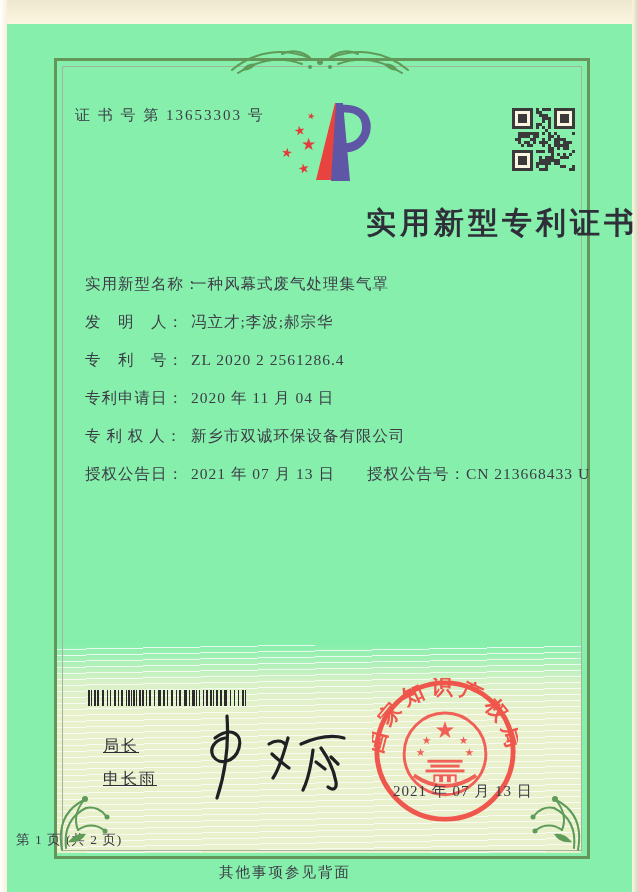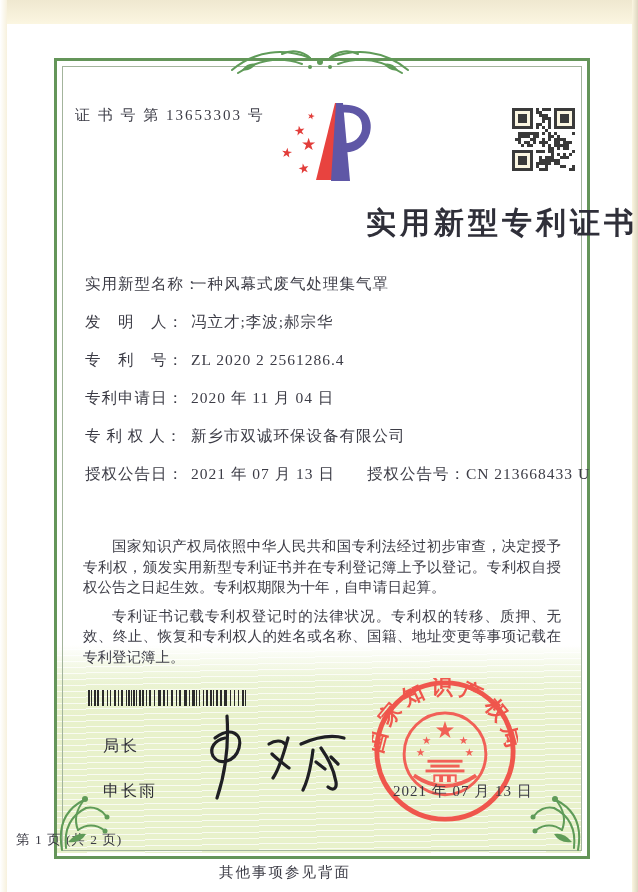--- a/index.html
+++ b/index.html
@@ -1,17 +1,17 @@
 <!DOCTYPE html>
 <html><head>
 <meta charset="utf-8">
 <style>
   html,body{margin:0;padding:0;}
   body{width:638px;height:892px;background:#e9e3d0;font-family:"Liberation Serif","DejaVu Serif",serif;}
-  #paper{position:relative;width:638px;height:892px;background:#ffffff;overflow:hidden;}
+  #paper{position:relative;width:638px;height:892px;background:#86efac;overflow:hidden;}
   .scan-top{position:absolute;top:0;left:0;right:0;height:24px;background:linear-gradient(180deg,#efe8d0,#fbf6e1);}
   .scan-left{position:absolute;top:0;left:0;bottom:0;width:7px;background:linear-gradient(90deg,#ffffff,#f7f1dd);}
   .scan-right{position:absolute;top:0;right:0;bottom:0;width:6px;background:linear-gradient(270deg,#ddd6c0,#fbf6e1);}
 
   .frame-outer{position:absolute;left:54px;top:58px;width:530px;height:795px;border:3px solid #649559;z-index:2;pointer-events:none;}
   .frame-inner{position:absolute;left:5px;top:5px;right:5px;bottom:5px;border:1px solid #a3b49c;}
 
   .band{position:absolute;left:57px;top:645px;width:524px;height:208px;z-index:1;
         background:linear-gradient(180deg,rgba(231,241,203,0) 0%,rgba(231,241,203,.85) 18%,#e8f1cb 34%);}
   .band::after{content:'';position:absolute;inset:0;
@@ -35,21 +35,21 @@
   .grant-label{margin-left:32px;letter-spacing:1px;}
 
   .paras{position:absolute;left:83px;top:536px;width:478px;z-index:2;color:#3c3c46;
          font-size:14.5px;line-height:20.5px;text-align:justify;}
   .paras p{margin:0 0 8px 0;text-indent:2em;}
 
   .barcode{position:absolute;left:88px;top:690px;width:158px;height:16px;z-index:2;}
 
   .signer{position:absolute;left:103px;top:736px;z-index:2;color:#2e2e36;font-size:16px;
           font-family:"Liberation Sans","DejaVu Sans",sans-serif;}
-  .signer div{margin-bottom:24px;letter-spacing:2px;}
+  .signer div{margin-bottom:12px;letter-spacing:2px;text-decoration:underline;}
 
   .signature{position:absolute;left:185px;top:710px;z-index:2;}
 
   .seal{position:absolute;left:372px;top:678px;width:146px;height:146px;z-index:2;opacity:.93;}
   .seal-date{position:absolute;left:393px;top:782px;z-index:3;color:#3a3a44;font-size:15px;letter-spacing:1px;}
 
   .page-note{position:absolute;left:16px;top:831px;width:638px;text-align:left;font-size:13.5px;color:#3c3c46;z-index:2;letter-spacing:1px;}
   .footer-note{position:absolute;left:0;top:863px;width:570px;text-align:center;font-size:14.5px;color:#3c3c46;z-index:2;letter-spacing:2px;}
 
   .ornament-top{position:absolute;left:222px;top:40px;z-index:3;}
@@ -238,24 +238,20 @@
 
   <div class="fields">
     <div class="frow"><span class="flabel">实用新型名称：</span><span class="fvalue">一种风幕式废气处理集气罩</span></div>
     <div class="frow"><span class="flabel">发　明　人：</span><span class="fvalue">冯立才;李波;郝宗华</span></div>
     <div class="frow"><span class="flabel">专　利　号：</span><span class="fvalue">ZL 2020 2 2561286.4</span></div>
     <div class="frow"><span class="flabel">专利申请日：</span><span class="fvalue">2020 年 11 月 04 日</span></div>
     <div class="frow"><span class="flabel">专 利 权 人：</span><span class="fvalue">新乡市双诚环保设备有限公司</span></div>
     <div class="frow"><span class="flabel">授权公告日：</span><span class="fvalue">2021 年 07 月 13 日</span><span class="grant-label">授权公告号：</span><span class="fvalue">CN 213668433 U</span></div>
   </div>
 
-  <div class="paras">
-    <p>国家知识产权局依照中华人民共和国专利法经过初步审查，决定授予专利权，颁发实用新型专利证书并在专利登记簿上予以登记。专利权自授权公告之日起生效。专利权期限为十年，自申请日起算。</p>
-    <p>专利证书记载专利权登记时的法律状况。专利权的转移、质押、无效、终止、恢复和专利权人的姓名或名称、国籍、地址变更等事项记载在专利登记簿上。</p>
-  </div>
 
   <svg class="barcode" id="barcode-svg" width="158" height="16" viewBox="0 0 158 16">
       <rect x="0" y="0" width="2" height="16" fill="#2b2b2b"></rect>
       <rect x="3" y="0" width="1" height="16" fill="#2b2b2b"></rect>
       <rect x="6" y="0" width="2" height="16" fill="#2b2b2b"></rect>
       <rect x="9" y="0" width="2" height="16" fill="#2b2b2b"></rect>
       <rect x="14" y="0" width="2" height="16" fill="#2b2b2b"></rect>
       <rect x="19" y="0" width="1" height="16" fill="#2b2b2b"></rect>
       <rect x="22" y="0" width="1" height="16" fill="#2b2b2b"></rect>
       <rect x="26" y="0" width="2" height="16" fill="#2b2b2b"></rect>

